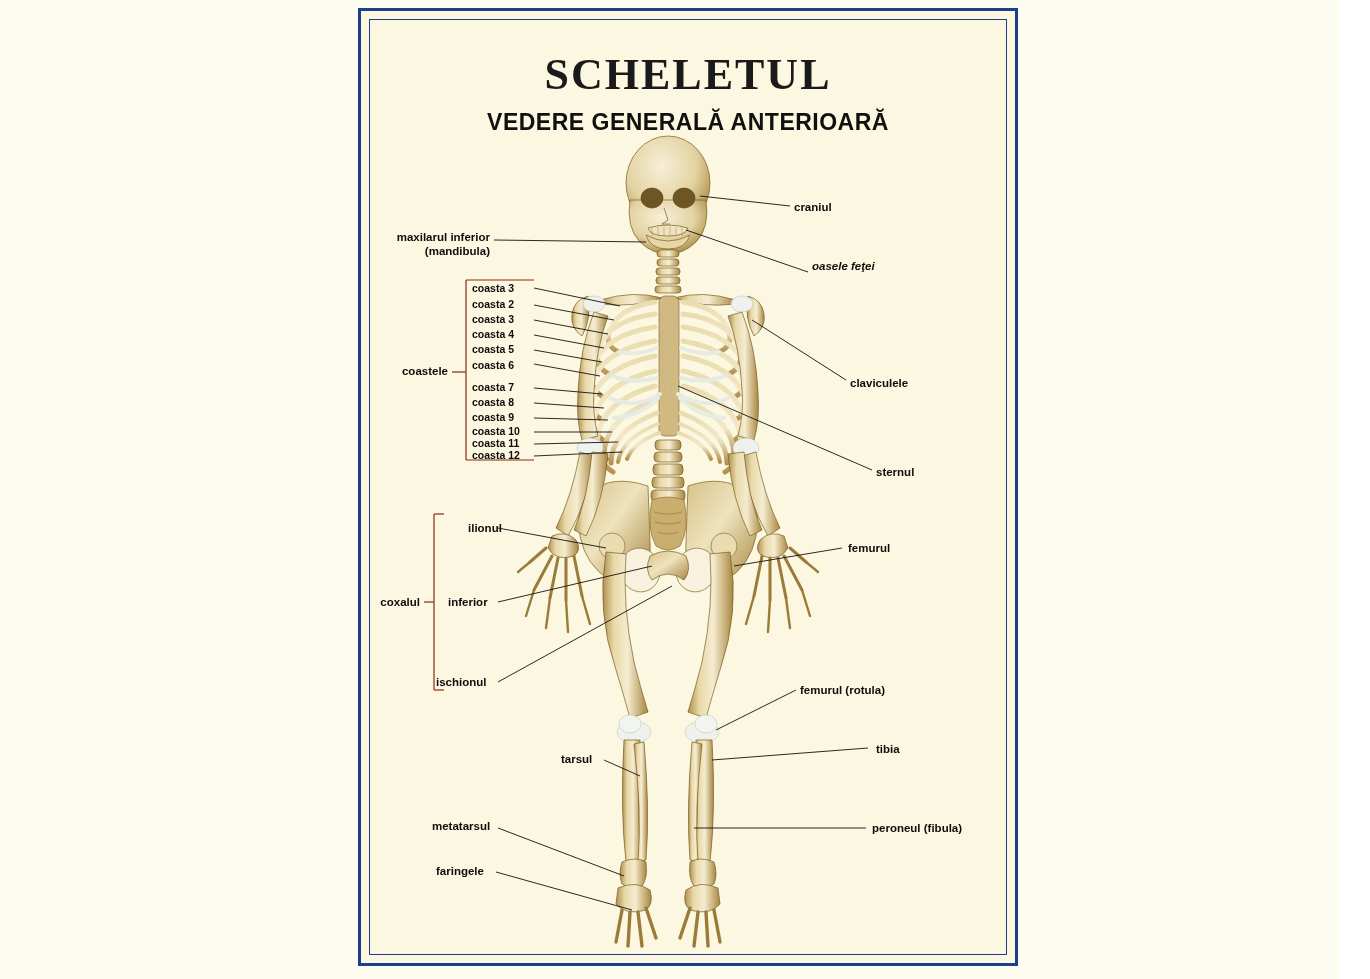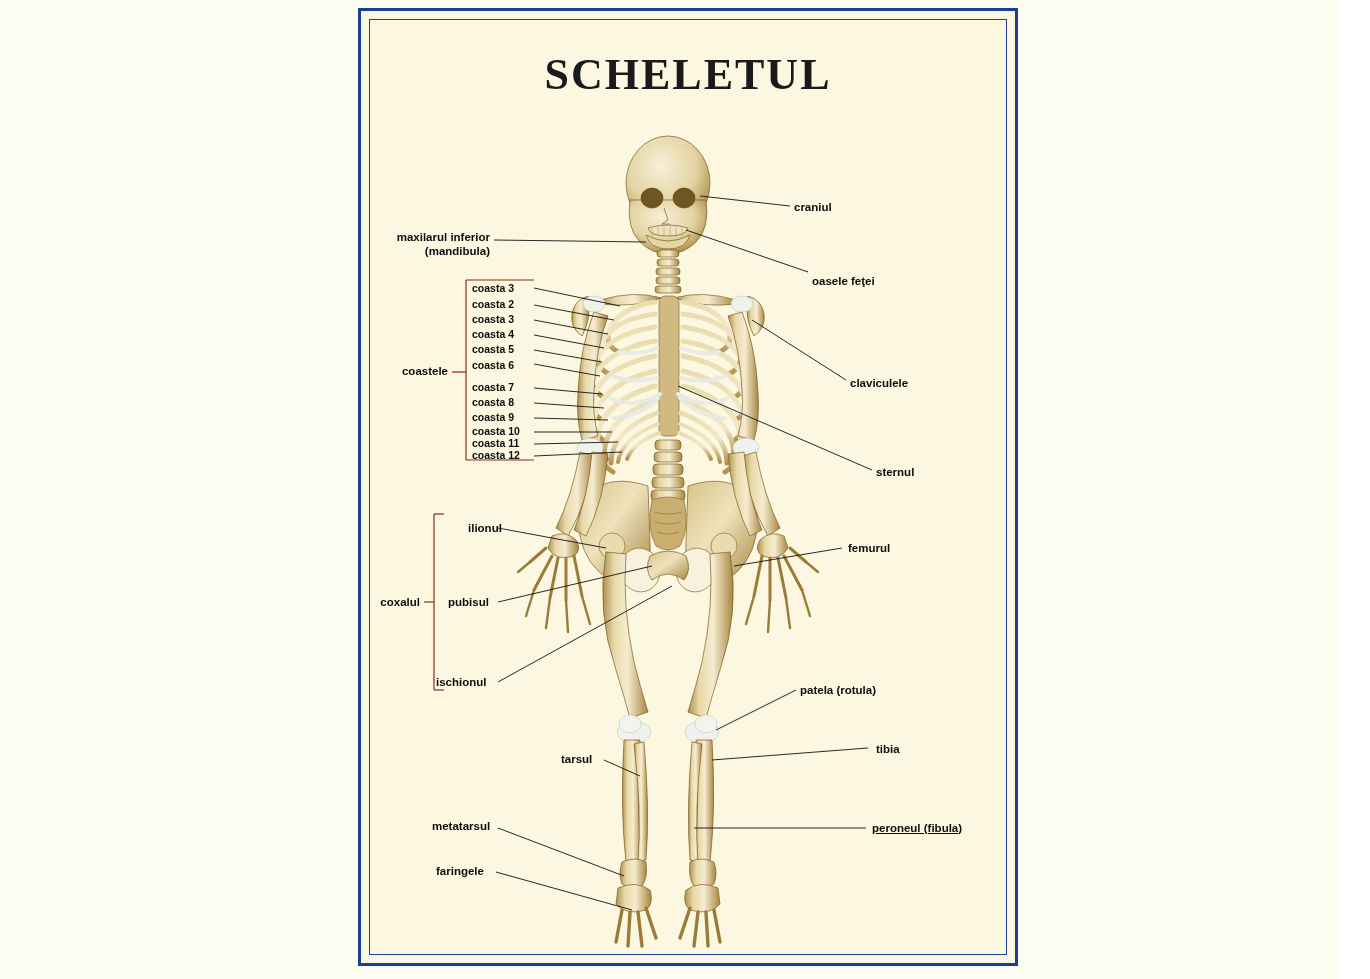--- a/index.html
+++ b/index.html
@@ -100,20 +100,21 @@
 </head>
 <body>
 
 <div id="page">
   <div class="backdrop"></div>
   <div class="backdrop-right"></div>
 
   <div class="poster">
     <div class="poster-inner"></div>
     <div class="title">SCHELETUL</div>
+    <div class="subtitle">VEDERE GENERALĂ ANTERIOARĂ</div>
   </div>
 
   <svg class="overlay" viewBox="0 0 1370 979">
     <defs>
       <linearGradient id="boneGrad" x1="0" y1="0" x2="1" y2="0">
         <stop offset="0%" stop-color="#b08f4e"></stop>
         <stop offset="25%" stop-color="#e8d9a8"></stop>
         <stop offset="55%" stop-color="#f5ecd0"></stop>
         <stop offset="100%" stop-color="#a8863f"></stop>
       </linearGradient>
@@ -373,41 +374,41 @@
   <div class="label right" style="left:278px; top:230px; width:212px;">
     <span>maxilarul inferior</span><br>
     <span>(mandibula)</span>
   </div>
 
   <div class="label right" style="left:320px; top:364px; width:128px;">coastele</div>
 
   <div class="label right" style="left:300px; top:595px; width:120px;">coxalul</div>
 
   <div class="label" style="left:468px; top:521px;">ilionul</div>
-  <div class="label" style="left:448px; top:595px;">pubisul</div>
+  <div class="label" style="left:448px; top:595px;">inferior</div>
   <div class="label" style="left:436px; top:675px;">ischionul</div>
 
   <div class="label" style="left:561px; top:752px;">tarsul</div>
   <div class="label" style="left:432px; top:819px;">metatarsul</div>
   <div class="label" style="left:436px; top:864px;">faringele</div>
 
   <div class="label small" style="left:472px; top:282px;">coasta 3</div>
   <div class="label small" style="left:472px; top:298px;">coasta 2</div>
   <div class="label small" style="left:472px; top:313px;">coasta 3</div>
   <div class="label small" style="left:472px; top:328px;">coasta 4</div>
   <div class="label small" style="left:472px; top:343px;">coasta 5</div>
   <div class="label small" style="left:472px; top:359px;">coasta 6</div>
   <div class="label small" style="left:472px; top:381px;">coasta 7</div>
   <div class="label small" style="left:472px; top:396px;">coasta 8</div>
   <div class="label small" style="left:472px; top:411px;">coasta 9</div>
   <div class="label small" style="left:472px; top:425px;">coasta 10</div>
   <div class="label small" style="left:472px; top:437px;">coasta 11</div>
   <div class="label small" style="left:472px; top:449px;">coasta 12</div>
 
   <div class="label" style="left:794px; top:200px;">craniul</div>
-  <div class="label" style="left:812px; top:274px;">oasele feţei</div>
+  <div class="label" style="left:812px; top:259px;font-style:italic;">oasele feţei</div>
   <div class="label" style="left:850px; top:376px;">claviculele</div>
   <div class="label" style="left:876px; top:465px;text-align:center;">sternul</div>
   <div class="label" style="left:848px; top:541px;">femurul</div>
-  <div class="label" style="left:800px; top:683px;">patela (rotula)</div>
+  <div class="label" style="left:800px; top:683px;">femurul (rotula)</div>
   <div class="label" style="left:876px; top:742px;">tibia</div>
-  <div class="label" style="left:872px; top:821px;text-decoration:underline;">peroneul (fibula)</div>
+  <div class="label" style="left:872px; top:821px;">peroneul (fibula)</div>
 </div>
 
 </body></html>

